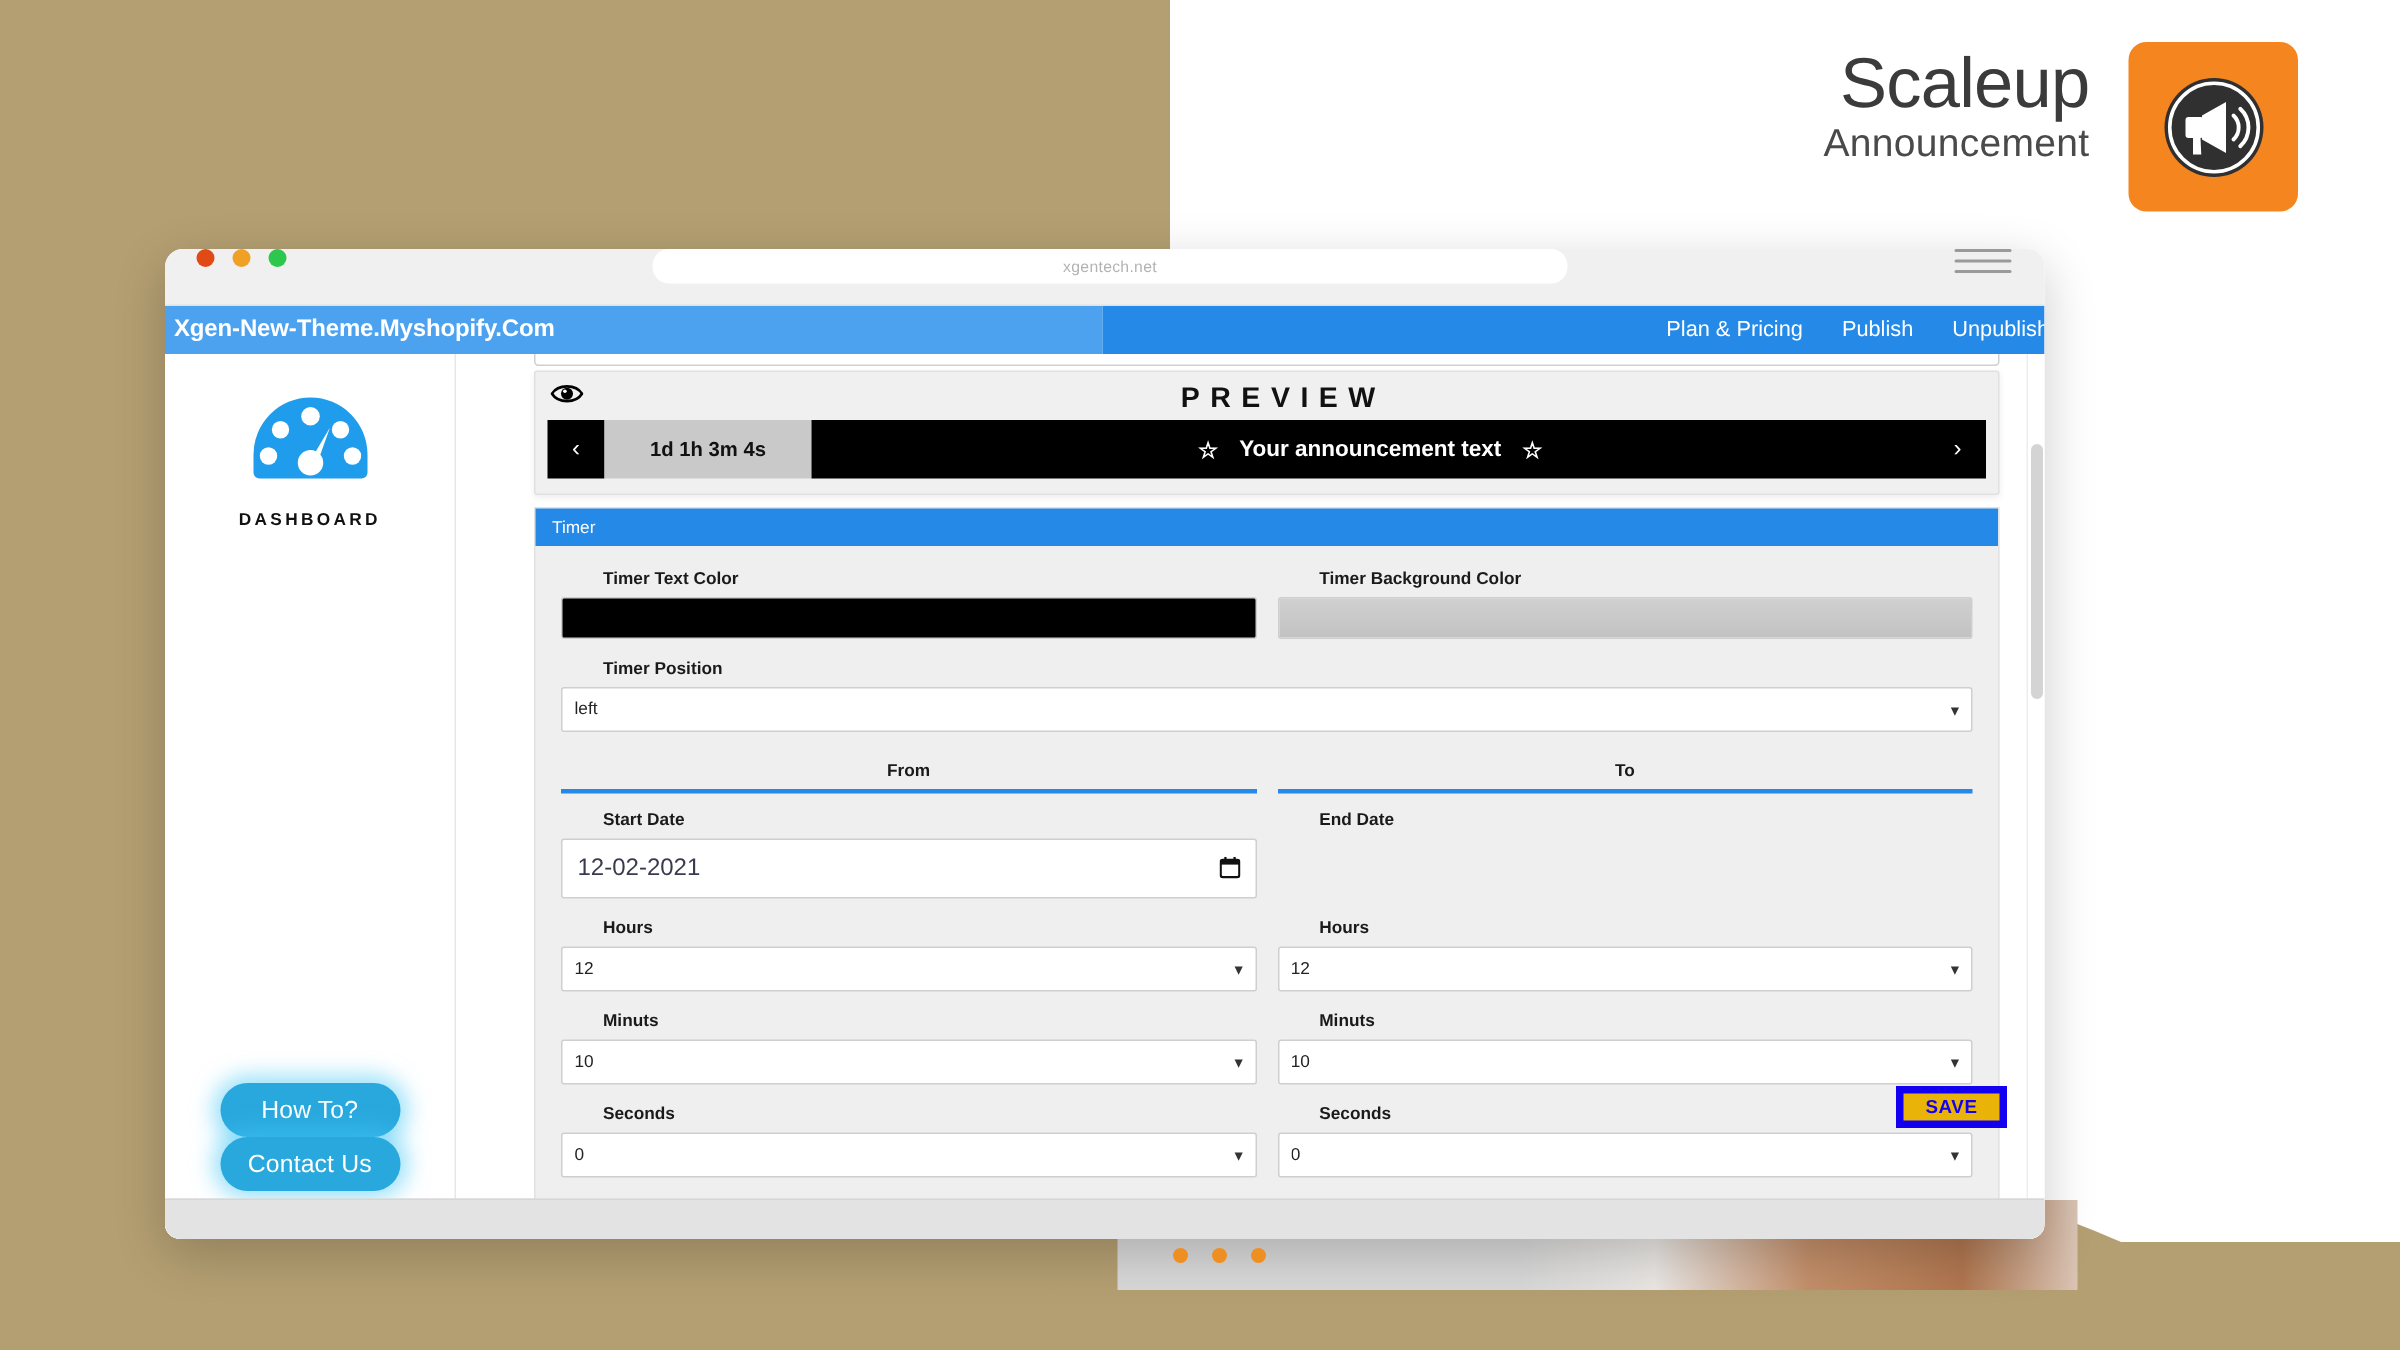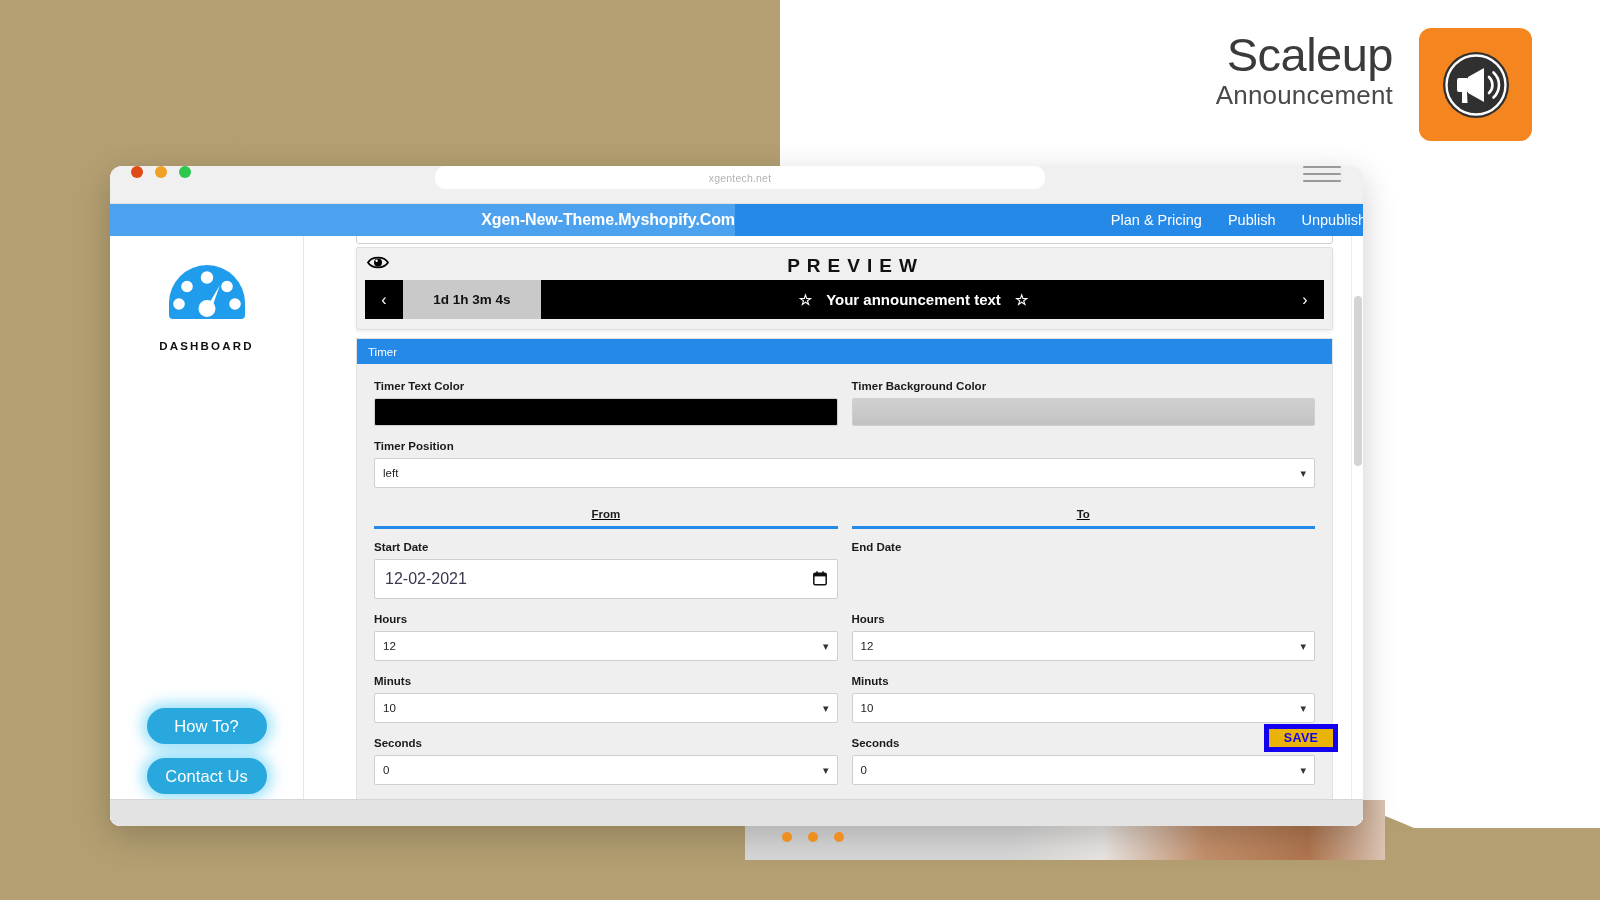--- a/index.html
+++ b/index.html
@@ -92,21 +92,21 @@
   }
   .hamburger {
     position: absolute; right: 22px; display: flex; flex-direction: column; gap: 5px;
   }
   .hamburger span { display: block; width: 38px; height: 2px; background: #9a9a9a; border-radius: 1px; }
 
   
   .app-bar { height: 32px; display: flex; position: relative; }
   .app-bar-left {
     width: 625px; background: #4da2f0;
-    display: flex; align-items: center; padding-left: 6px; justify-content: flex-end;
+    display: flex; align-items: center; padding-left: 6px;
   }
   .app-bar-right {
     flex: 1; background: #2589e8;
     display: flex; align-items: center; justify-content: flex-end; gap: 26px; padding-right: 0px;
   }
   .shop-title {
     color: #ffffff; font-size: 16px; font-weight: bold; letter-spacing: -0.1px;
   }
   .nav-link {
     color: #ffffff; font-size: 14.5px; font-weight: 400; white-space: nowrap;
@@ -121,21 +121,21 @@
     border-right: 1px solid #e7e7e7;
     flex: 0 0 194px;
   }
   .dash-logo { margin-top: 24px; text-align: center; }
   .dash-label {
     margin-top: 6px; font-size: 11.5px; font-weight: bold;
     letter-spacing: 2.2px; color: #111111; text-align: center;
   }
   .side-actions {
     position: absolute; left: 0; right: 0; bottom: 32px;
-    display: flex; flex-direction: column; align-items: center; gap: 14px;
+    display: flex; flex-direction: column; align-items: center; 
   }
   .pill {
     width: 120px; height: 36px; border-radius: 18px;
     background: #29a8dd; color: #ffffff;
     display: flex; align-items: center; justify-content: center;
     font-size: 16.5px; letter-spacing: 0.1px;
     box-shadow: 0 0 14px 5px rgba(70, 200, 245, 0.55);
     cursor: pointer; border: none;
   }
 
@@ -192,21 +192,21 @@
     display: flex; flex-direction: column;
   }
   .timer-card-head {
     height: 25px; background: #2589e8; color: #ffffff;
     display: flex; align-items: center; padding-left: 11px;
     font-size: 11.5px;
   }
   .timer-card-body { padding: 16px 17px 0 17px; }
 
   .field-label {
-    font-size: 11.5px; font-weight: bold; color: #1a1a1a; margin-bottom: 6px;
+    font-size: 11.5px; font-weight: bold; color: #1a1a1a; margin-bottom: 6px; margin-left: 28px;
   }
   .row2 { display: flex; gap: 14px; }
   .col { flex: 1; min-width: 0; }
 
   .color-swatch {
     height: 28px; border: 1px solid #cfcfcf; border-radius: 2px;
     cursor: pointer;
   }
   .color-swatch.black { background: #000000; }
   .color-swatch.grey  { background: linear-gradient(#d0d0d0, #c2c2c2); }
@@ -225,21 +225,21 @@
     font-size: 11px; color: #333;
   }
   .date-field {
     width: 100%; height: 40px; background: #ffffff;
     border: 1px solid #cfcfcf; border-radius: 2px;
     font-size: 16px; color: #3a3a4f; padding: 0 34px 0 10px;
     display: flex; align-items: center;
   }
   .cal-icon { position: absolute; right: 11px; top: 12px; }
 
-  .tabs { display: flex; gap: 14px; margin-top: 20px; text-decoration: underline; }
+  .tabs { display: flex; gap: 14px; margin-top: 20px; }
   .tab {
     flex: 1; text-align: center; padding-bottom: 6px;
     border-bottom: 3px solid #2589e8;
     font-size: 11.5px; font-weight: bold; color: #1a1a1a;
     cursor: pointer;
   }
 
   .gap12 { height: 12px; }
   .gap14 { height: 14px; }
 

